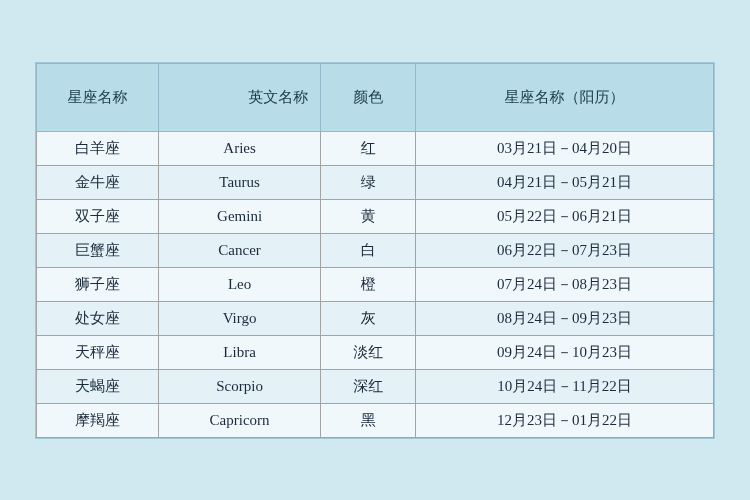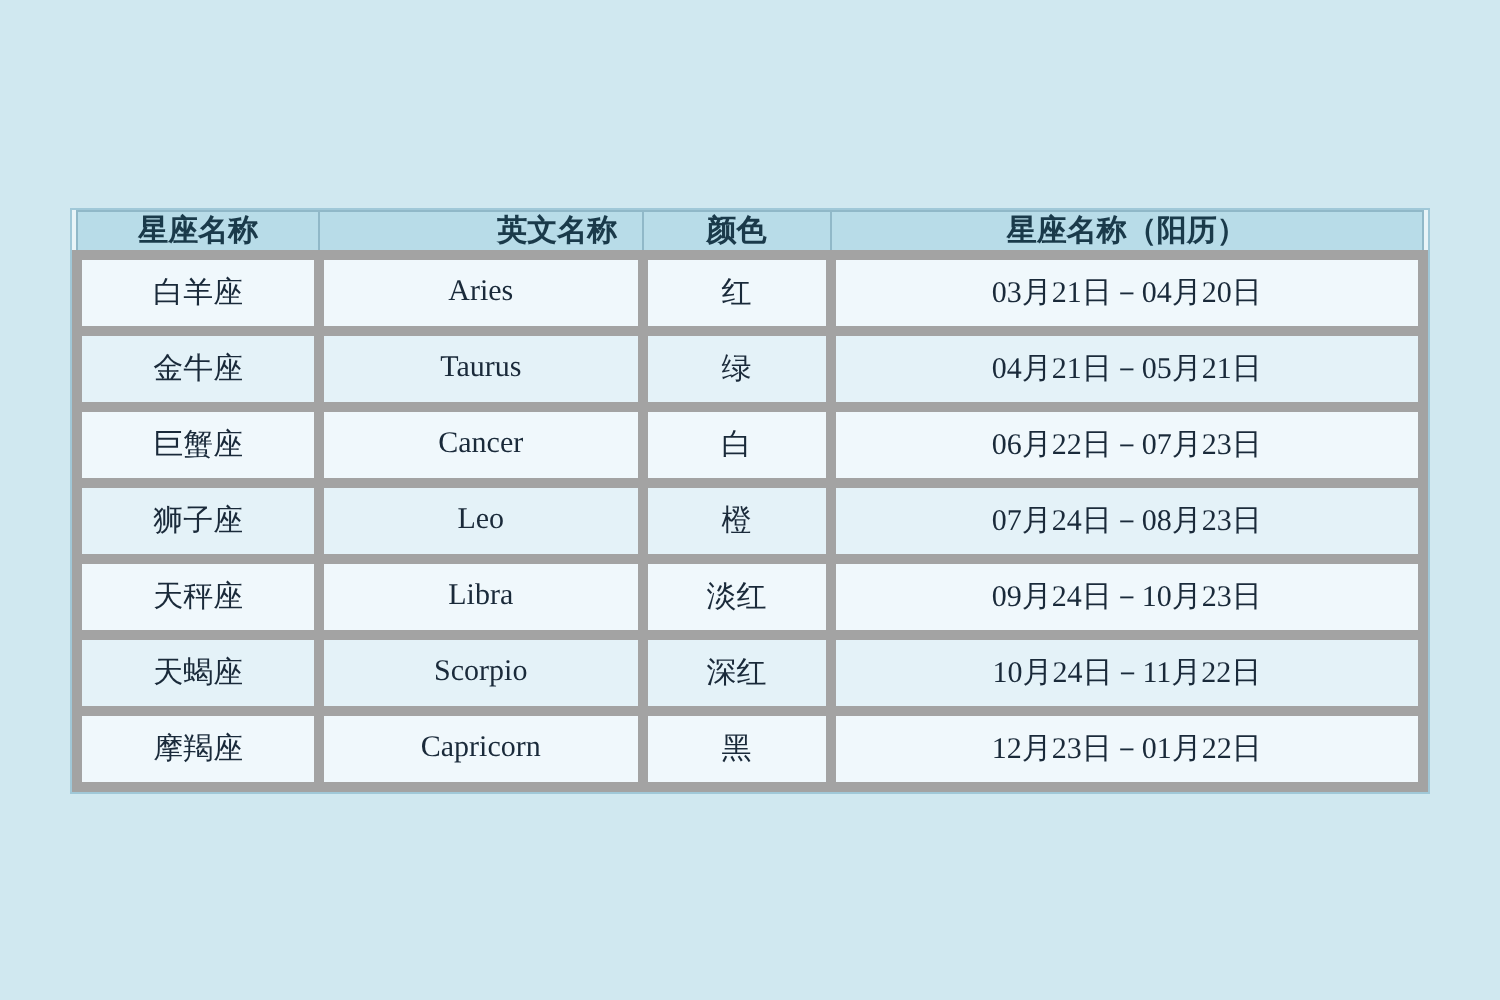--- a/index.html
+++ b/index.html
@@ -28,37 +28,37 @@
       width: 100%;
       border-collapse: collapse;
     }
 
     thead tr {
       background-color: #b8dce8;
     }
 
     thead th {
       border: 1px solid #90b8c8;
-      padding: 0 12px;
+      padding: 24px 12px;
       text-align: center;
-      font-weight: bold;
+      font-weight: normal;
       font-size: 15px;
       color: #1a3a4a;
     }
 
     tbody tr {
       background-color: #f0f8fc;
     }
 
     tbody tr:nth-child(even) {
       background-color: #e4f2f8;
     }
 
     tbody td {
-      border: 5px solid #a3a3a3;
+      border: 1px solid #a3a3a3;
       padding: 7px 12px;
       text-align: center;
       font-size: 15px;
       color: #1a2a3a;
     }
 
     .col-chinese { width: 18%; }
     .col-english { width: 24%; text-align: right; }
     .col-color   { width: 14%; }
     .col-date    { width: 44%; }
@@ -83,30 +83,42 @@
           <td>红</td>
           <td>03月21日－04月20日</td>
         </tr>
         <tr>
           <td>金牛座</td>
           <td>Taurus</td>
           <td>绿</td>
           <td>04月21日－05月21日</td>
         </tr>
         <tr>
+          <td>双子座</td>
+          <td>Gemini</td>
+          <td>黄</td>
+          <td>05月22日－06月21日</td>
+        </tr>
+        <tr>
           <td>巨蟹座</td>
           <td>Cancer</td>
           <td>白</td>
           <td>06月22日－07月23日</td>
         </tr>
         <tr>
           <td>狮子座</td>
           <td>Leo</td>
           <td>橙</td>
           <td>07月24日－08月23日</td>
+        </tr>
+        <tr>
+          <td>处女座</td>
+          <td>Virgo</td>
+          <td>灰</td>
+          <td>08月24日－09月23日</td>
         </tr>
         <tr>
           <td>天秤座</td>
           <td>Libra</td>
           <td>淡红</td>
           <td>09月24日－10月23日</td>
         </tr>
         <tr>
           <td>天蝎座</td>
           <td>Scorpio</td>

